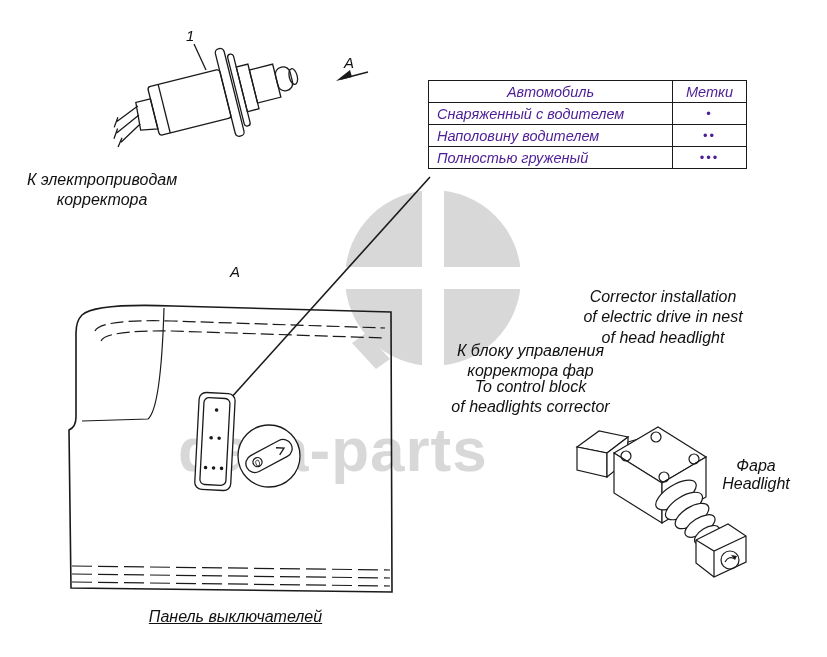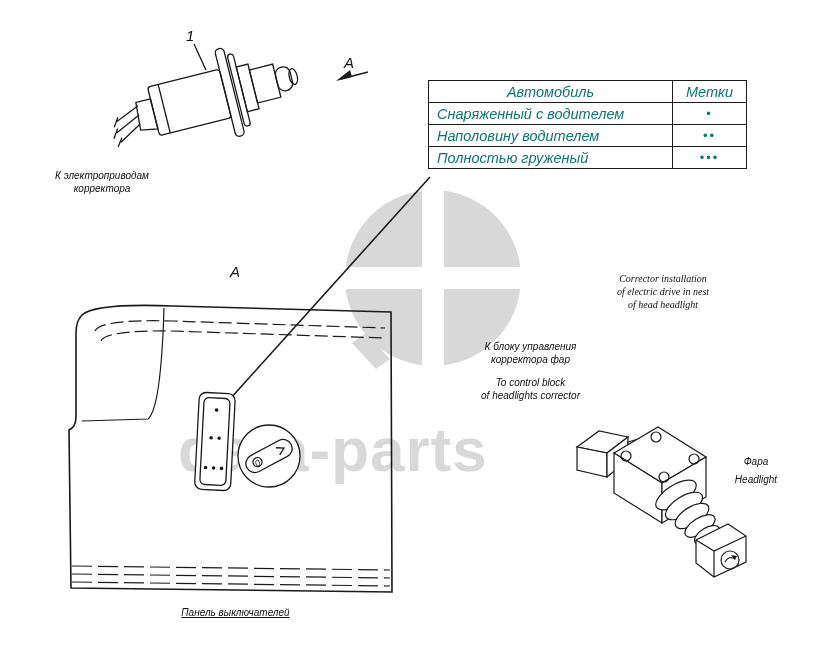--- a/index.html
+++ b/index.html
@@ -13,28 +13,28 @@
   .wm-logo { position:absolute; left:338px; top:183px; }
   .wm-text {
     position:absolute; left:178px; top:414px;
     font-size:62px; font-weight:700; color:#d8d8d8; letter-spacing:1px;
   }
   
   .art { position:absolute; left:0; top:0; z-index:1; }
   
   .lbl {
     position:absolute; z-index:2;
-    font-style:italic; font-size:10px; line-height:1.28;
+    font-style:italic; font-size:16px; line-height:1.28;
     text-align:center; white-space:pre-line; color:#111;
   }
   .callout { font-size:15px; }
   table.marks {
     position:absolute; left:428px; top:80px; z-index:2;
     border-collapse:collapse; background:#fff;
-    font-style:italic; font-size:14.5px; color:#0f766e;
+    font-style:italic; font-size:14.5px; color:#4c1d95;
   }
   table.marks th, table.marks td {
     border:1.3px solid #1a1a1a; height:22px; padding:1px 8px;
     font-weight:400;
   }
   th.car, td.car { width:244px; text-align:left; }
   th.car { text-align:center; }
   th.mk, td.mk { width:74px; text-align:center; }
   td.mk { font-size:13px; letter-spacing:2px; font-style:normal; }
 </style>
@@ -133,21 +133,21 @@
       <path d="M725,562 q4,-7 10,-3" fill="none"></path>
       <polygon points="735,560 731,555 737,556" fill="#1a1a1a" stroke="none"></polygon>
     </g>
   </svg>
 
   <div class="lbl callout" style="left:186px; top:26px;">1</div>
   <div class="lbl callout" style="left:344px; top:53px;">А</div>
   <div class="lbl" style="left:18px; top:170px; width:168px;">К электроприводам
 корректора</div>
   <div class="lbl callout" style="left:230px; top:262px;">А</div>
-  <div class="lbl" style="left:552px; top:273px; width:222px;font-family:Liberation Serif, serif;">Corrector installation
+  <div class="lbl" style="left:552px; top:287px; width:222px;">Corrector installation
 of electric drive in nest
 of head headlight</div>
   <div class="lbl" style="left:438px; top:341px; width:185px;font-style:italic;">К блоку управления
 корректора фар</div>
   <div class="lbl" style="left:428px; top:377px; width:205px;">To control block
 of headlights corrector</div>
   <div class="lbl" style="left:714px; top:456px; width:84px;">Фара</div>
   <div class="lbl" style="left:706px; top:474px; width:100px;">Headlight</div>
   <div class="lbl" style="left:128px; top:607px; width:215px;text-decoration:underline;">Панель выключателей</div>
   <div class="lbl" style="left:120px; top:626px; width:215px;margin-top:46px;">Switches panel</div>

